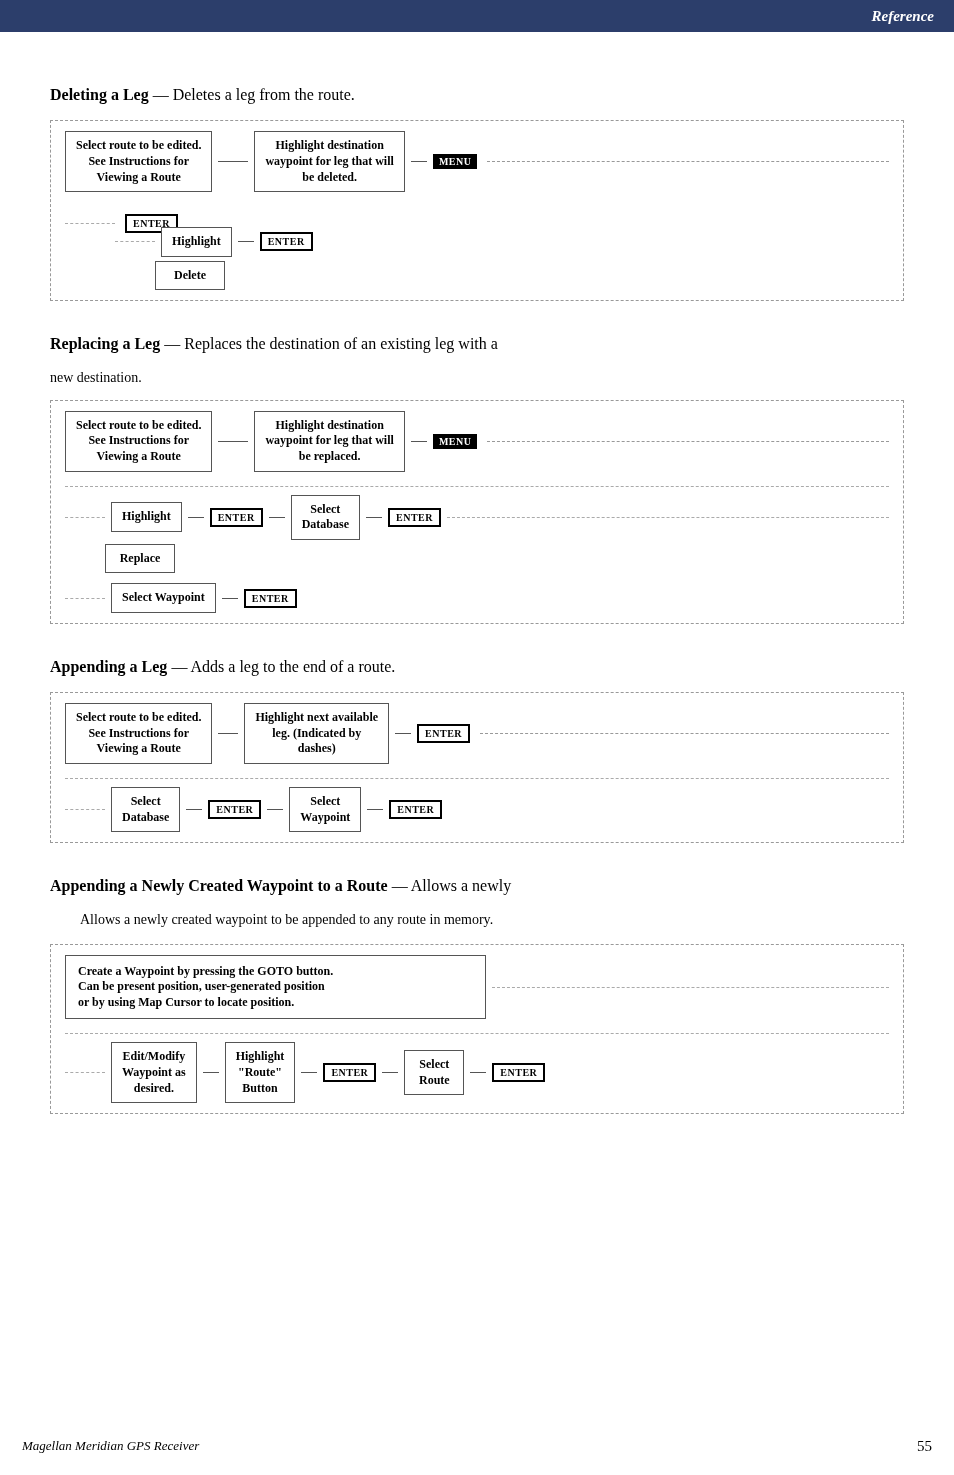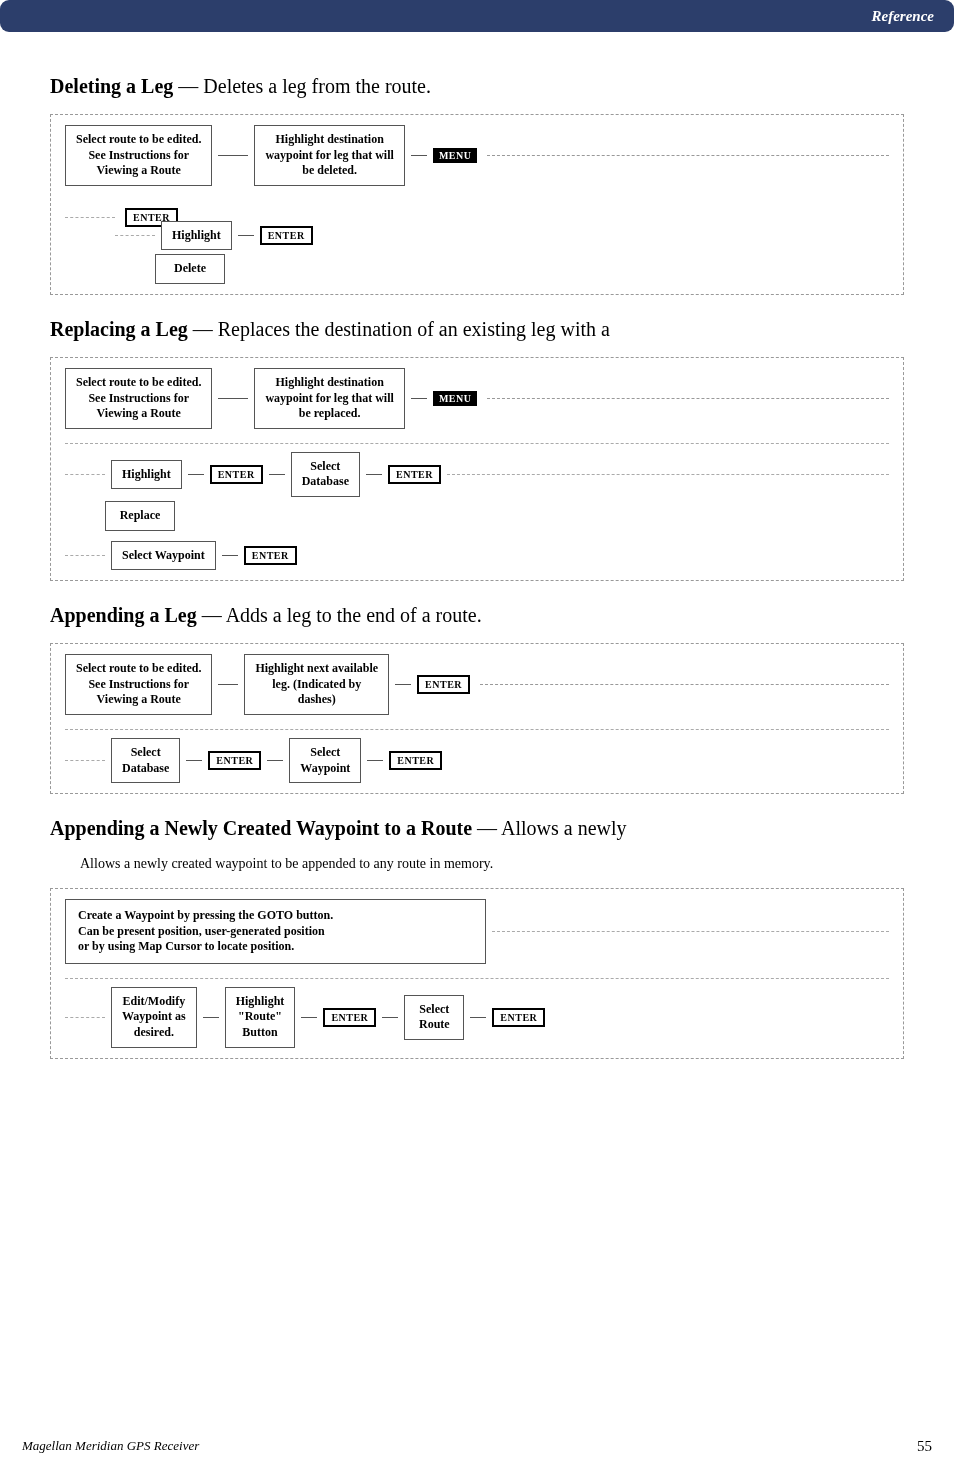--- a/index.html
+++ b/index.html
@@ -15,41 +15,40 @@
 
     
     .header-bar {
       background: #2c3e6b;
       height: 32px;
       width: 100%;
       display: flex;
       align-items: center;
       justify-content: flex-end;
       padding-right: 20px;
-      border-radius: 9px;
     }
     .header-title {
       color: #fff;
       font-size: 15px;
       font-weight: bold;
       font-style: italic;
       font-family: Georgia, serif;
     }
 
     
     .page-content {
       padding: 20px 50px 60px 50px;
     }
 
     
     .section-heading {
-      font-size: 20px;
+      font-size: 16px;
       font-weight: bold;
       margin-bottom: 14px;
-      margin-top: 20px;
+      margin-top: 32px;
       line-height: 1.4;
     }
     .section-heading .em-dash {
       font-weight: normal;
     }
     .section-heading .desc {
       font-weight: normal;
     }
 
     .sub-desc {
@@ -190,20 +189,21 @@
 
     </div>
   </div>
 
   <div style="margin-top:14px;">
     <div class="section-heading">
       <span>Replacing a Leg</span>
       <span class="em-dash"> — </span>
       <span class="desc">Replaces the destination of an existing leg with a</span>
     </div>
+    <div style="margin-bottom:14px; font-size:14px;">new destination.</div>
 
     <div class="diag-outer">
       <div class="row1">
         <div class="flow-box">
           <span>Select route to be edited.<br>See Instructions for<br>Viewing a Route</span>
         </div>
         <div style="width:30px;border-top:1.5px solid #555;"></div>
         <div class="flow-box">
           <span>Highlight destination<br>waypoint for leg that will<br>be replaced.</span>
         </div>

